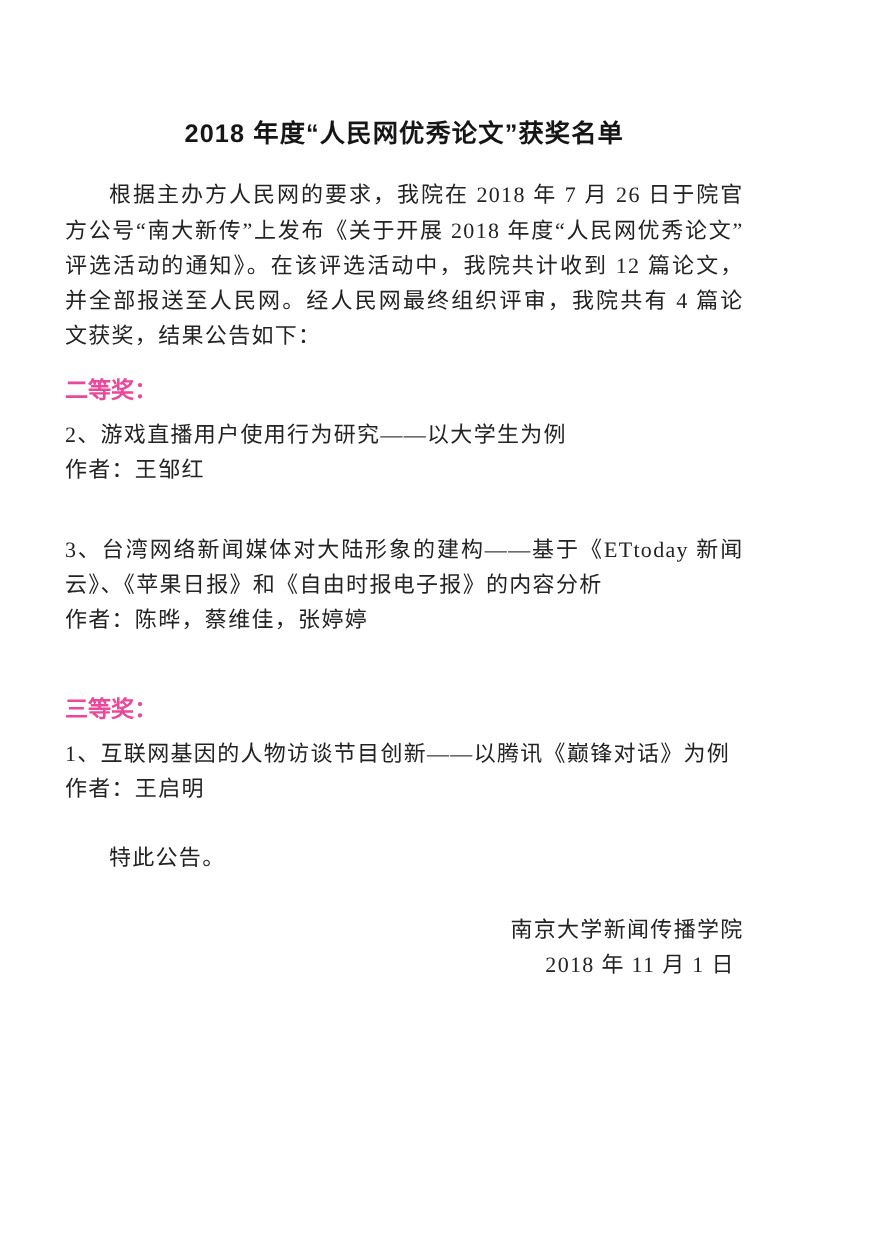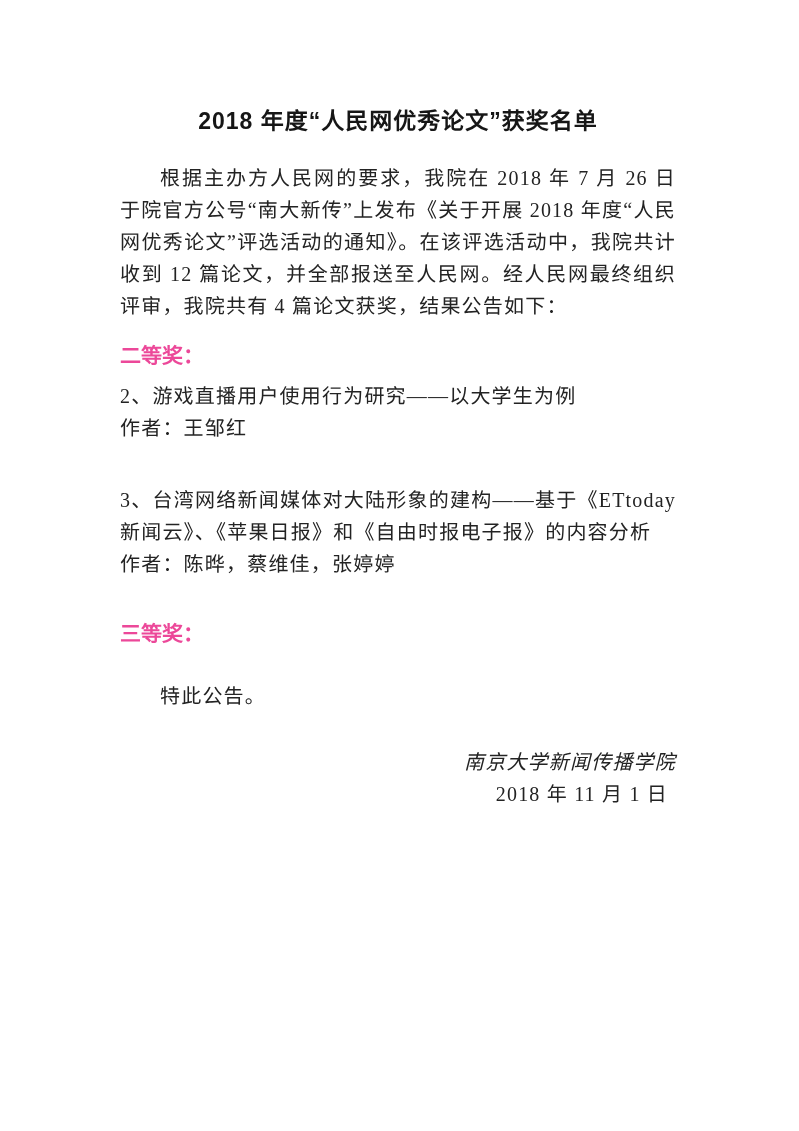--- a/index.html
+++ b/index.html
@@ -6,21 +6,21 @@
     margin: 0;
     padding: 0;
     background: #ffffff;
   }
   .page {
     position: relative;
     width: 795px;
     height: 1131px;
     background: #ffffff;
     box-sizing: border-box;
-    padding: 104px 119px 0 120px;
+    padding: 104px 119px 0 59px;
     overflow: hidden;
     color: #232323;
     font-family: "Liberation Serif", "DejaVu Serif", serif;
     font-size: 20px;
     line-height: 32px;
   }
   .doc-title {
     margin: 0 0 24px 0;
     text-align: center;
     font-family: "Liberation Sans", "DejaVu Sans", sans-serif;
@@ -54,21 +54,21 @@
   .closing {
     margin: 30px 0 0 0;
     text-indent: 2em;
     letter-spacing: 0.06em;
   }
   .signature-block {
     margin-top: 34px;
     text-align: right;
     letter-spacing: 0.06em;
   }
-  .signature-line { margin: 0; font-style: italic; }
+  .signature-line { margin: 0; }
   .date-line { margin: 0; padding-right: 8px; }
 </style>
 </head>
 <body>
 
 <div class="page">
 
   <h1 class="doc-title">2018 年度“人民网优秀论文”获奖名单</h1>
 
   <p class="intro">根据主办方人民网的要求，我院在 2018 年 7 月 26 日于院官方公号“南大新传”上发布《关于开展 2018 年度“人民网优秀论文”评选活动的通知》。在该评选活动中，我院共计收到 12 篇论文，并全部报送至人民网。经人民网最终组织评审，我院共有 4 篇论文获奖，结果公告如下：</p>
@@ -82,22 +82,26 @@
       <p class="paper-authors">作者：王邹红</p>
     </div>
 
     <div class="paper">
       <p class="paper-title">3、台湾网络新闻媒体对大陆形象的建构——基于《ETtoday 新闻云》、《苹果日报》和《自由时报电子报》的内容分析</p>
       <p class="paper-authors">作者：陈晔，蔡维佳，张婷婷</p>
     </div>
   </div>
 
   <div class="section">
-    <h2 class="section-heading" style="margin-top:38px;">三等奖：</h2>
+    <h2 class="section-heading" style="margin-top:50px;">三等奖：</h2>
 
+    <div class="paper">
+      <p class="paper-title">1、互联网基因的人物访谈节目创新——以腾讯《巅锋对话》为例</p>
+      <p class="paper-authors">作者：王启明</p>
+    </div>
   </div>
 
   <p class="closing">特此公告。</p>
 
   <div class="signature-block">
     <p class="signature-line">南京大学新闻传播学院</p>
     <p class="date-line">2018 年 11 月 1 日</p>
   </div>
 
 </div>

